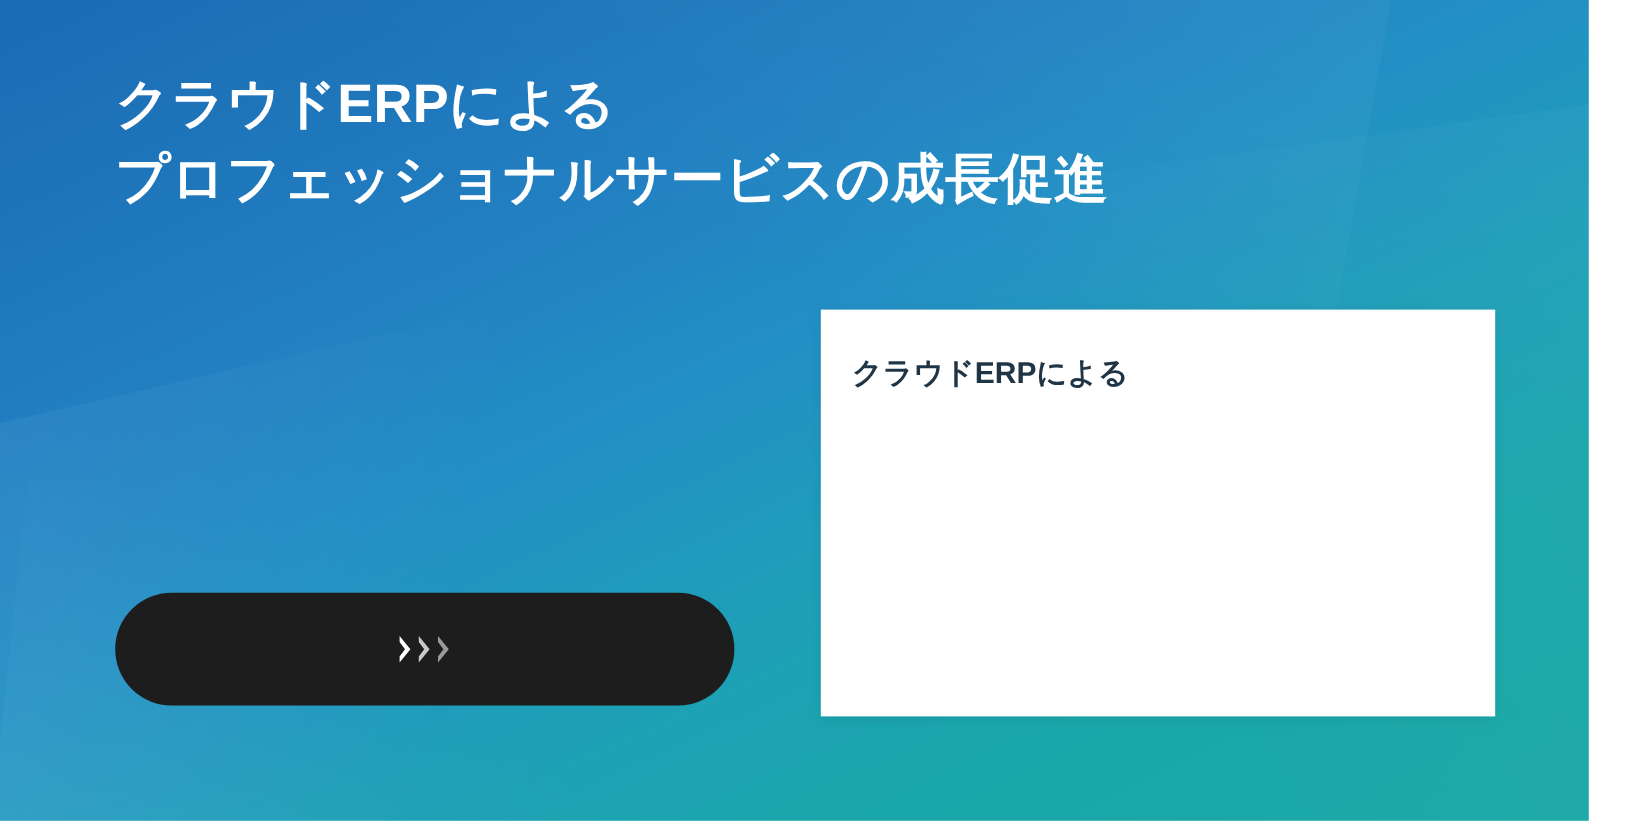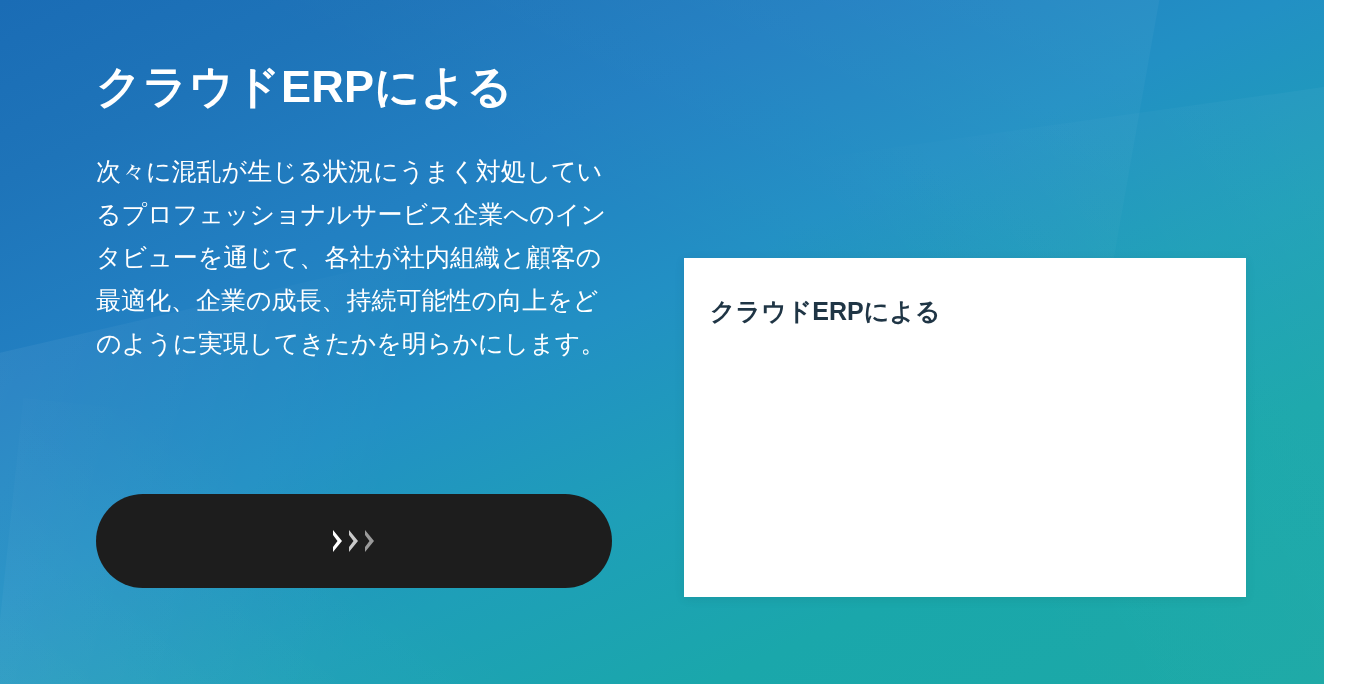--- a/index.html
+++ b/index.html
@@ -205,22 +205,22 @@
 <div class="hero">
 
   <div class="hero-facet facet-a"></div>
   <div class="hero-facet facet-b"></div>
   <div class="hero-facet facet-c"></div>
   <div class="hero-facet facet-d"></div>
 
   <div class="left-col">
     <h1 class="hero-title">
       <span class="line">クラウドERPによる</span>
+      <span class="line">プロフェッショナルサービスの成長促進</span>
     </h1>
-    <p class="hero-body">次々に混乱が生じる状況にうまく対処しているプロフェッショナルサービス企業へのインタビューを通じて、各社が社内組織と顧客の最適化、企業の成長、持続可能性の向上をどのように実現してきたかを明らかにします。</p>
   </div>
 
   <button class="cta-button">
     <span class="cta-chevrons">
       <span class="chev">
         <svg width="13" height="26" viewBox="0 0 13 26">
             <path d="M1 2 L10 13 L1 24 L1 19 L5.5 13 L1 7 Z" fill="#ffffff"></path>
           </svg>
       </span>
       <span class="chev">

